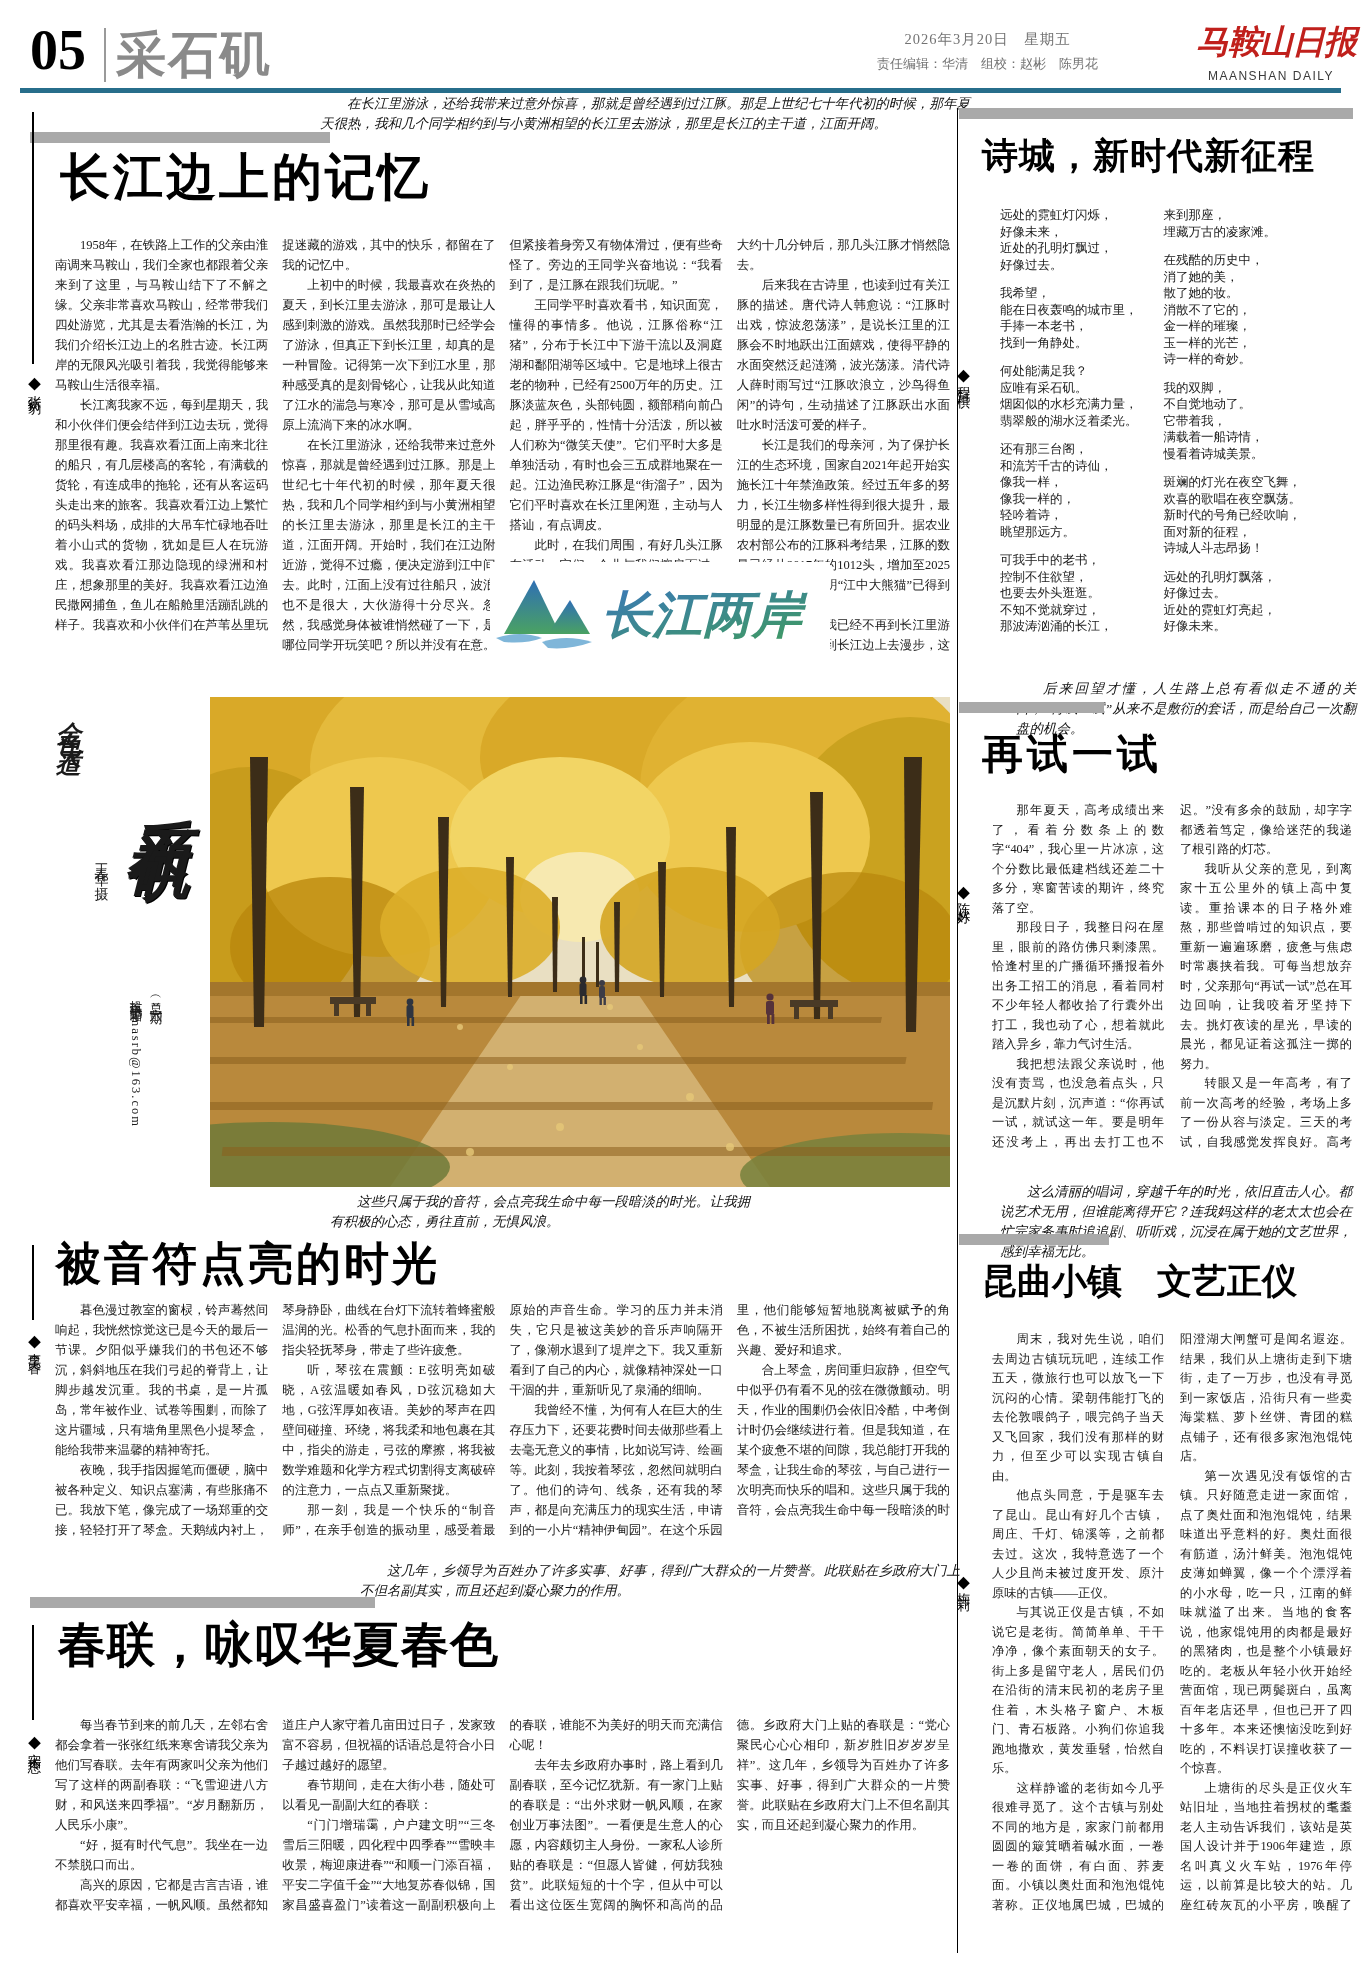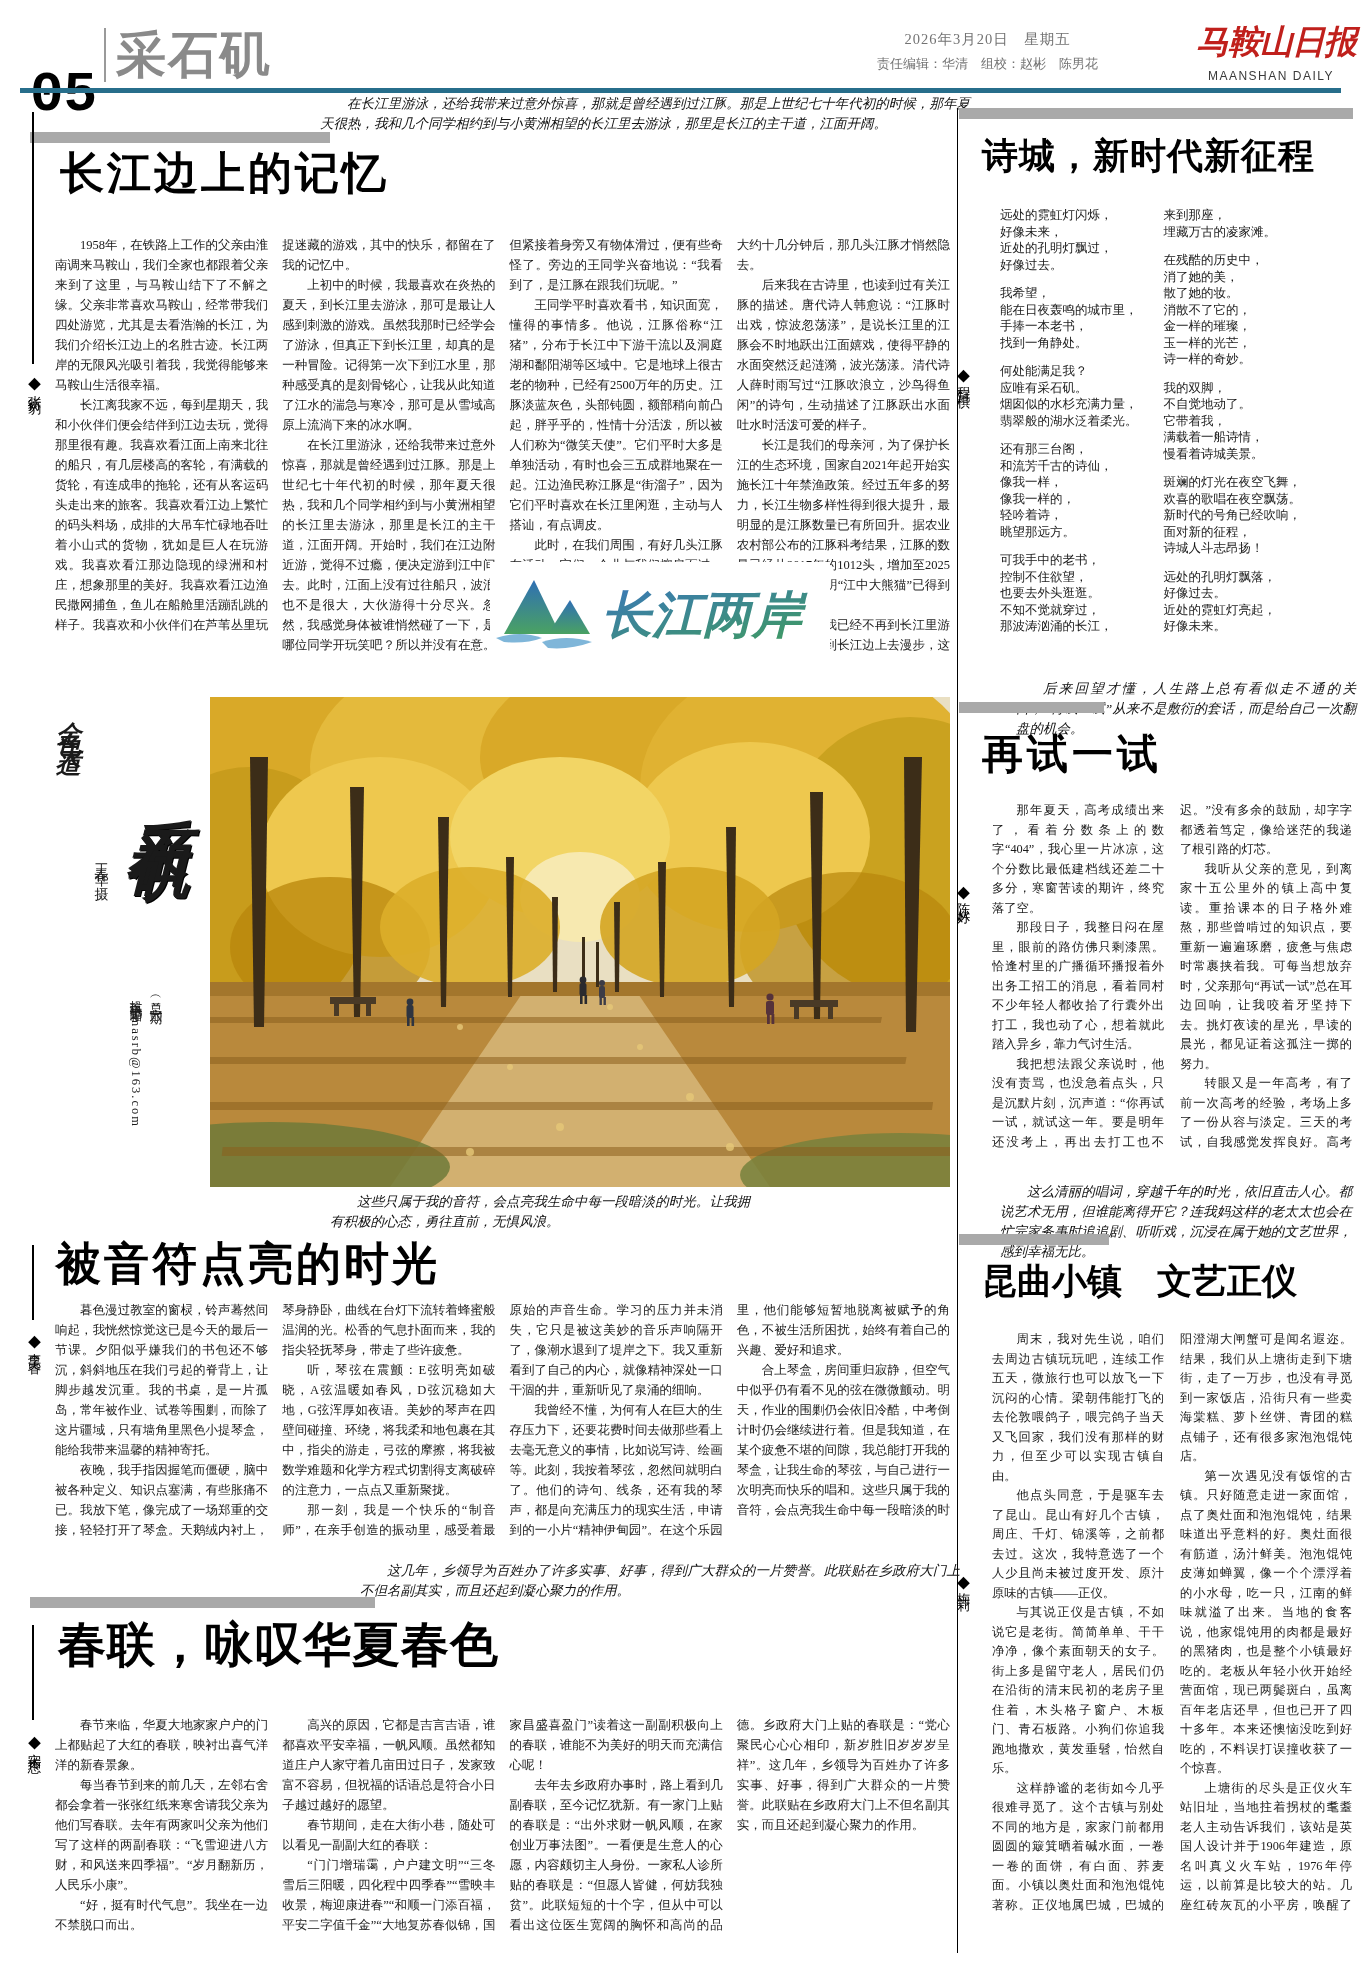--- a/index.html
+++ b/index.html
@@ -1,20 +1,20 @@
 <!DOCTYPE html>
 <html><head>
 <meta charset="utf-8">
 <style>
   html,body{margin:0;padding:0;background:#e9e9e9;}
   .page{position:relative;width:1361px;height:1963px;background:#ffffff;margin:0 auto;
         font-family:"Liberation Serif","DejaVu Serif",serif;color:#1a1a1a;overflow:hidden;}
   
   .pagenum{position:absolute;left:30px;top:18px;font-size:56px;font-weight:900;
-           font-family:Liberation Mono, monospace;color:#000;margin-top:45px;}
+           font-family:Liberation Serif, serif;color:#000;}
   .hdr-divider{position:absolute;left:104px;top:28px;width:2px;height:54px;background:#9a9a9a;}
   .section-name{position:absolute;left:116px;top:22px;font-size:50px;font-weight:900;
                 font-family:"Liberation Sans",sans-serif;color:#8a8a8a;letter-spacing:2px;}
   .dateline{position:absolute;left:790px;top:30px;width:395px;text-align:center;color:#737373;}
   .dateline .d1{font-size:14.5px;letter-spacing:1px;}
   .dateline .d2{font-size:13px;margin-top:6px;}
   .masthead{position:absolute;left:1196px;top:20px;width:150px;text-align:center;}
   .masthead .cn{font-size:33px;font-weight:900;color:#c0201c;font-style:italic;
                 font-family:"Liberation Serif",serif;letter-spacing:-1px;white-space:nowrap;}
   .masthead .en{font-size:12px;color:#3a3a3a;letter-spacing:1.5px;margin-top:4px;
@@ -73,21 +73,21 @@
   <div class="tealbar"></div>
   <div class="vrule-main"></div>
 
   <div style="position:absolute;left:30px;top:100px;width:920px;height:578px;">
     <div class="graybar" style="left:0;top:32px;width:300px;"></div>
     <div class="intro" style="left:290px;top:-6px;width:650px;">
       <p>在长江里游泳，还给我带来过意外惊喜，那就是曾经遇到过江豚。那是上世纪七十年代初的时候，那年夏天很热，我和几个同学相约到与小黄洲相望的长江里去游泳，那里是长江的主干道，江面开阔。</p>
     </div>
     <div class="rail-line" style="left:2px;top:12px;height:252px;"></div>
     <div class="vname" style="left:-5px;top:266px;">◆张衍豹</div>
-    <div class="headline" style="left:30px;top:44px;font-size:44px;letter-spacing:3px;text-align:center;">长江边上的记忆</div>
+    <div class="headline" style="left:30px;top:44px;font-size:50px;letter-spacing:3px;text-align:center;">长江边上的记忆</div>
     <div class="cols c4" style="left:25px;top:135px;width:895px;height:428px;">
         <p>1958年，在铁路上工作的父亲由淮南调来马鞍山，我们全家也都跟着父亲来到了这里，与马鞍山结下了不解之缘。父亲非常喜欢马鞍山，经常带我们四处游览，尤其是去看浩瀚的长江，为我们介绍长江边上的名胜古迹。长江两岸的无限风光吸引着我，我觉得能够来马鞍山生活很幸福。</p>
         <p>长江离我家不远，每到星期天，我和小伙伴们便会结伴到江边去玩，觉得那里很有趣。我喜欢看江面上南来北往的船只，有几层楼高的客轮，有满载的货轮，有连成串的拖轮，还有从客运码头走出来的旅客。我喜欢看江边上繁忙的码头料场，成排的大吊车忙碌地吞吐着小山式的货物，犹如是巨人在玩游戏。我喜欢看江那边隐现的绿洲和村庄，想象那里的美好。我喜欢看江边渔民撒网捕鱼，鱼儿在船舱里活蹦乱跳的样子。我喜欢和小伙伴们在芦苇丛里玩捉迷藏的游戏，其中的快乐，都留在了我的记忆中。</p>
         <p>上初中的时候，我最喜欢在炎热的夏天，到长江里去游泳，那可是最让人感到刺激的游戏。虽然我那时已经学会了游泳，但真正下到长江里，却真的是一种冒险。记得第一次下到江水里，那种感受真的是刻骨铭心，让我从此知道了江水的湍急与寒冷，那可是从雪域高原上流淌下来的冰水啊。</p>
         <p>在长江里游泳，还给我带来过意外惊喜，那就是曾经遇到过江豚。那是上世纪七十年代初的时候，那年夏天很热，我和几个同学相约到与小黄洲相望的长江里去游泳，那里是长江的主干道，江面开阔。开始时，我们在江边附近游，觉得不过瘾，便决定游到江中间去。此时，江面上没有过往船只，波浪也不是很大，大伙游得十分尽兴。忽然，我感觉身体被谁悄然碰了一下，是哪位同学开玩笑吧？所以并没有在意。但紧接着身旁又有物体滑过，便有些奇怪了。旁边的王同学兴奋地说：“我看到了，是江豚在跟我们玩呢。”</p>
         <p>王同学平时喜欢看书，知识面宽，懂得的事情多。他说，江豚俗称“江猪”，分布于长江中下游干流以及洞庭湖和鄱阳湖等区域中。它是地球上很古老的物种，已经有2500万年的历史。江豚淡蓝灰色，头部钝圆，额部稍向前凸起，胖乎乎的，性情十分活泼，所以被人们称为“微笑天使”。它们平时大多是单独活动，有时也会三五成群地聚在一起。江边渔民称江豚是“街溜子”，因为它们平时喜欢在长江里闲逛，主动与人搭讪，有点调皮。</p>
         <p>此时，在我们周围，有好几头江豚在活动，它们一会儿与我们擦肩而过，一会儿跃出水面口吐水柱，一会儿又在水中翻腾嬉戏，还会用尾巴轻轻地拍你，好像是在说，它很喜欢跟你玩耍。大约十几分钟后，那几头江豚才悄然隐去。</p>
         <p>后来我在古诗里，也读到过有关江豚的描述。唐代诗人韩愈说：“江豚时出戏，惊波忽荡漾”，是说长江里的江豚会不时地跃出江面嬉戏，使得平静的水面突然泛起涟漪，波光荡漾。清代诗人薛时雨写过“江豚吹浪立，沙鸟得鱼闲”的诗句，生动描述了江豚跃出水面吐水时活泼可爱的样子。</p>
         <p>长江是我们的母亲河，为了保护长江的生态环境，国家自2021年起开始实施长江十年禁渔政策。经过五年多的努力，长江生物多样性得到很大提升，最明显的是江豚数量已有所回升。据农业农村部公布的江豚科考结果，江豚的数量已经从2017年的1012头，增加至2025年的1240头，说明“江中大熊猫”已得到有效保护。</p>
         <p>近些年来，我已经不再到长江里游泳，但依然喜欢到长江边上去漫步，这仍会给我带来美好的享受。我依然在密切关注着江边的变化，觉得滨江生态园建成之后，自然环境更美了。现在的滨江，已经成为名副其实的马鞍山城市生态会客厅。</p>
@@ -323,21 +323,20 @@
 
   <div style="position:absolute;left:30px;top:1555px;width:920px;height:408px;">
     <div class="intro" style="left:330px;top:6px;width:600px;">
       <p>这几年，乡领导为百姓办了许多实事、好事，得到广大群众的一片赞誉。此联贴在乡政府大门上不但名副其实，而且还起到凝心聚力的作用。</p>
     </div>
     <div class="graybar" style="left:0;top:42px;width:345px;"></div>
     <div class="rail-line" style="left:2px;top:70px;height:95px;"></div>
     <div class="vname" style="left:-5px;top:170px;">◆宋传恕</div>
     <div class="headline" style="left:28px;top:58px;font-size:48px;letter-spacing:1px;">春联，咏叹华夏春色</div>
     <div class="cols c4" style="left:25px;top:160px;width:895px;height:238px;">
-        <p>春节来临，华夏大地家家户户的门上都贴起了大红的春联，映衬出喜气洋洋的新春景象。</p>
         <p>每当春节到来的前几天，左邻右舍都会拿着一张张红纸来寒舍请我父亲为他们写春联。去年有两家叫父亲为他们写了这样的两副春联：“飞雪迎进八方财，和风送来四季福”。“岁月翻新历，人民乐小康”。</p>
         <p>“好，挺有时代气息”。我坐在一边不禁脱口而出。</p>
         <p>高兴的原因，它都是吉言吉语，谁都喜欢平安幸福，一帆风顺。虽然都知道庄户人家守着几亩田过日子，发家致富不容易，但祝福的话语总是符合小日子越过越好的愿望。</p>
         <p>春节期间，走在大街小巷，随处可以看见一副副大红的春联：</p>
         <p>“门门增瑞霭，户户建文明”“三冬雪后三阳暖，四化程中四季春”“雪映丰收景，梅迎康进春”“和顺一门添百福，平安二字值千金”“大地复苏春似锦，国家昌盛喜盈门”读着这一副副积极向上的春联，谁能不为美好的明天而充满信心呢！</p>
         <p>去年去乡政府办事时，路上看到几副春联，至今记忆犹新。有一家门上贴的春联是：“出外求财一帆风顺，在家创业万事法图”。一看便是生意人的心愿，内容颇切主人身份。一家私人诊所贴的春联是：“但愿人皆健，何妨我独贫”。此联短短的十个字，但从中可以看出这位医生宽阔的胸怀和高尚的品德。乡政府大门上贴的春联是：“党心聚民心心心相印，新岁胜旧岁岁岁呈祥”。这几年，乡领导为百姓办了许多实事、好事，得到广大群众的一片赞誉。此联贴在乡政府大门上不但名副其实，而且还起到凝心聚力的作用。</p>
       </div>
   </div>
 
   <div style="position:absolute;left:958px;top:1180px;width:403px;height:783px;">

